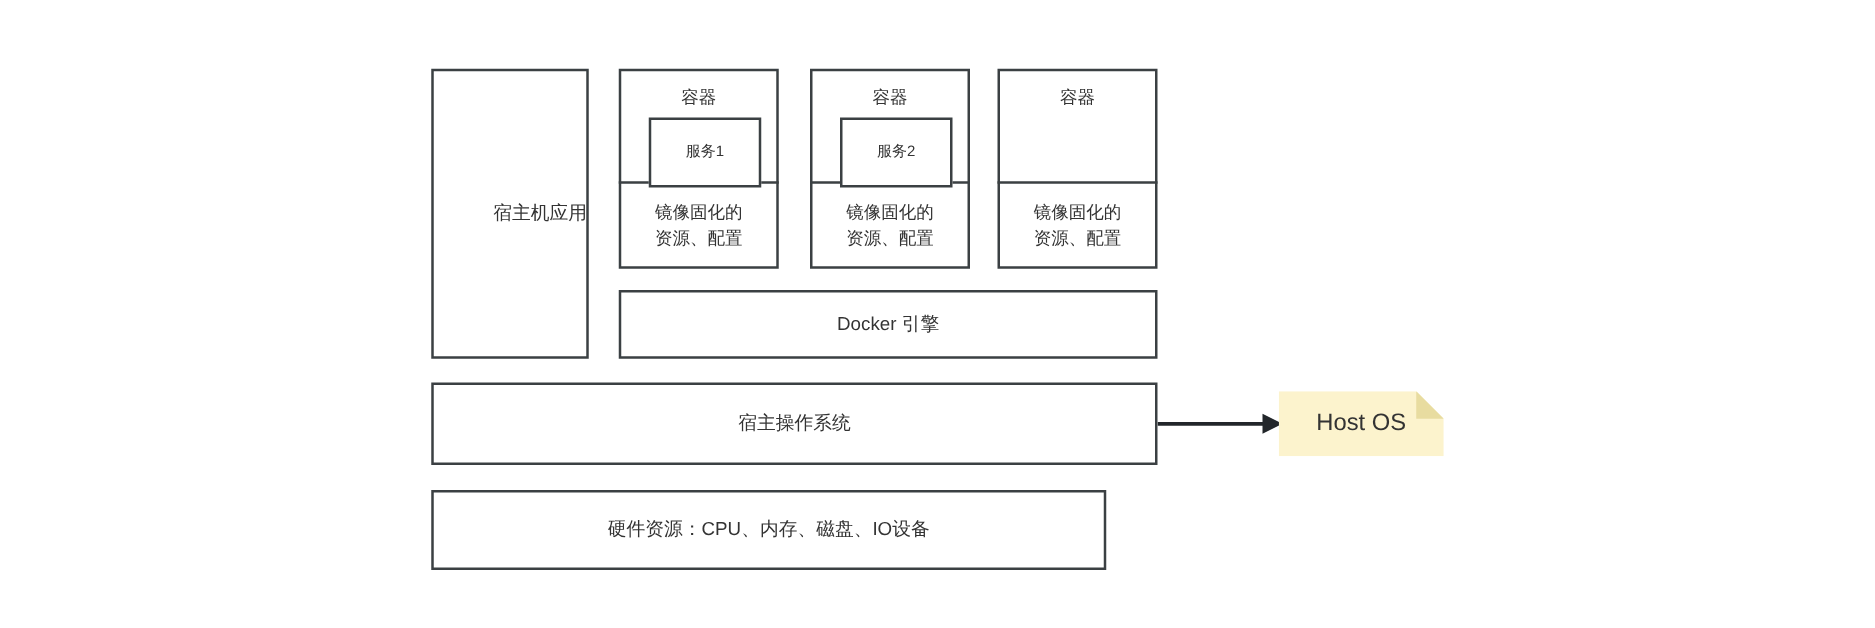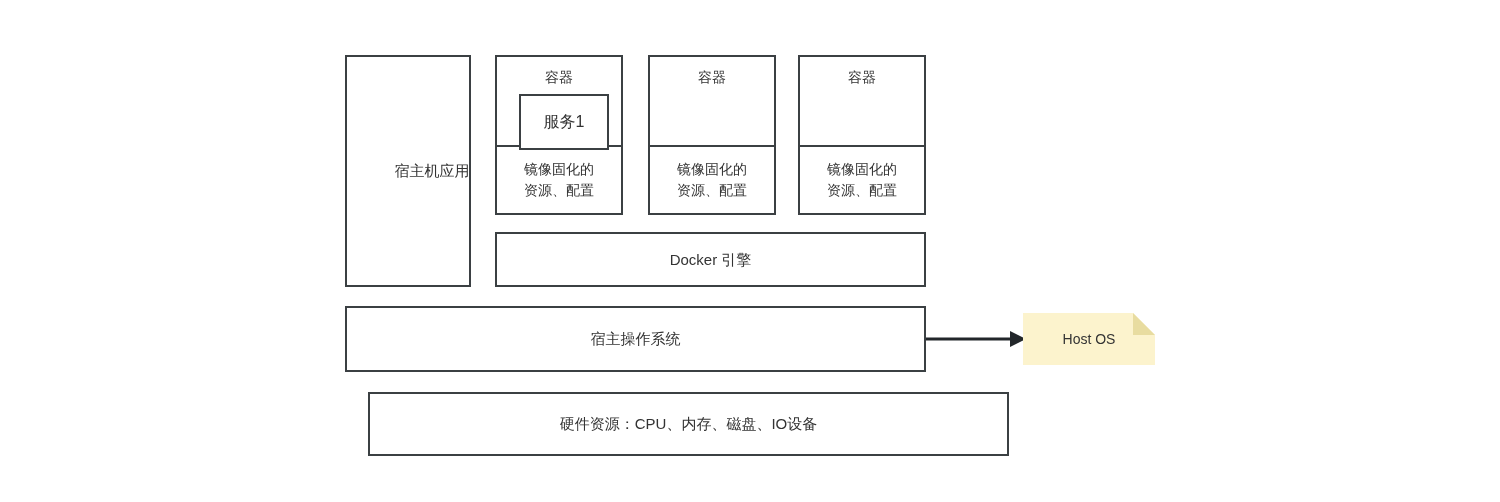--- a/index.html
+++ b/index.html
@@ -102,21 +102,21 @@
     position: absolute;
     left: 22px;
     top: 37px;
     width: 90px;
     height: 56px;
     box-sizing: border-box;
     border: 2px solid #3b4043;
     background: #ffffff;
     z-index: 2;
   }
-  .service-box .centered-label { font-size: 16px; }
+  .service-box .centered-label { font-size: 12px; }
 
   #container-1 { left: 495px; }
   #container-2 { left: 648px; }
   #container-3 { left: 798px; }
 
   
   #docker-engine-box {
     left: 495px;
     top: 232px;
     width: 431px;
@@ -130,23 +130,22 @@
     top: 306px;
     width: 581px;
     height: 66px;
   }
   #host-os-box .centered-label { font-size: 15px; }
 
   
   #hardware-box {
     left: 345px;
     top: 392px;
-    width: 641px;
+    width: 540px;
     height: 64px;
-    margin-left: 23px;
   }
   #hardware-box .centered-label { font-size: 15px; }
 
   
   #host-os-arrow {
     position: absolute;
     left: 926px;
     top: 326px;
     width: 100px;
     height: 26px;
@@ -167,21 +166,21 @@
   }
   #host-os-note .note-label {
     position: absolute;
     left: 0;
     top: 0;
     width: 100%;
     height: 100%;
     display: flex;
     align-items: center;
     justify-content: center;
-    font-size: 14px;
+    font-size: 19px;
     color: #333333;
   }
 </style>
 </head>
 <body>
 
 <div id="canvas">
 
   <div class="box" id="host-app-box">
     <div class="centered-label">宿主机应用</div>
@@ -193,20 +192,23 @@
     <div class="service-box">
       <div class="centered-label">服务1</div>
     </div>
     <div class="container-resources">镜像固化的
 资源、配置</div>
   </div>
 
   <div class="box container-box" id="container-2">
     <div class="top-label container-title">容器</div>
     <div class="container-divider"></div>
+    <div class="service-box">
+      <div class="centered-label">服务2</div>
+    </div>
     <div class="container-resources">镜像固化的
 资源、配置</div>
   </div>
 
   <div class="box container-box" id="container-3">
     <div class="top-label container-title">容器</div>
     <div class="container-divider"></div>
     <div class="container-resources">镜像固化的
 资源、配置</div>
   </div>

